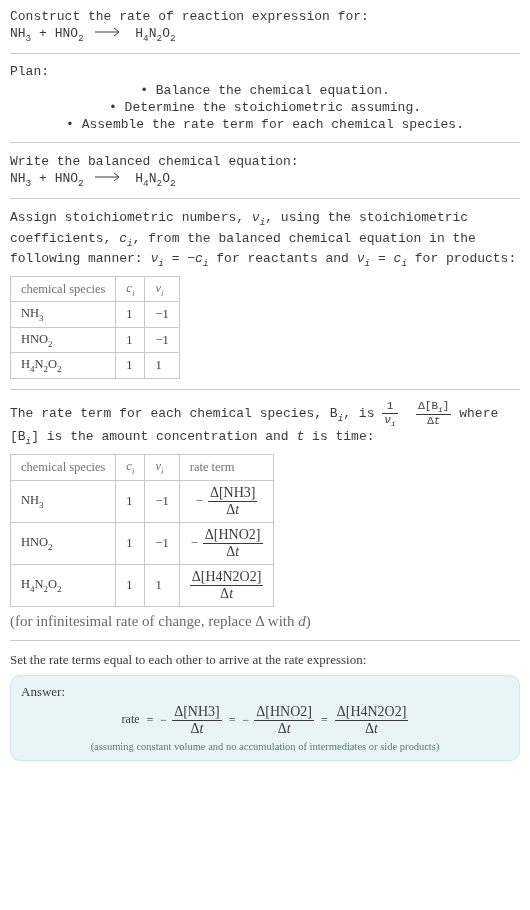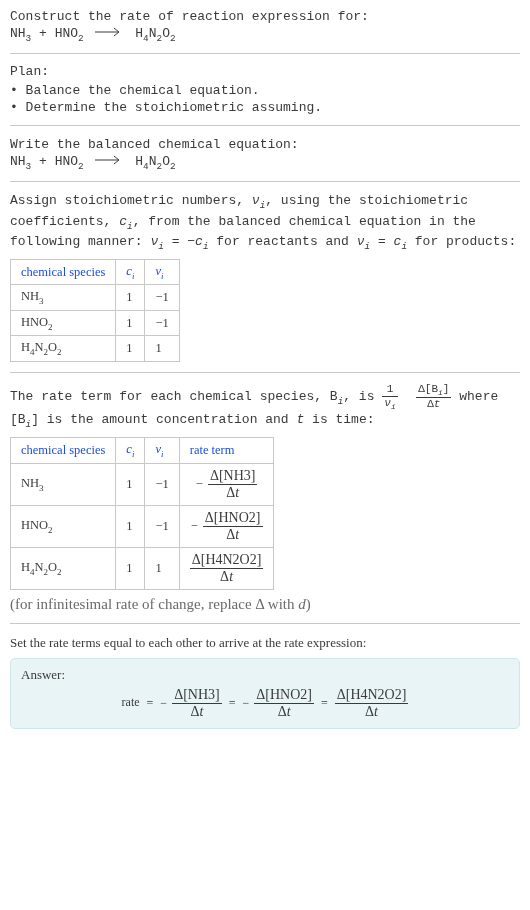--- a/index.html
+++ b/index.html
@@ -9,47 +9,47 @@
   color: #3a3a3a;
   background: #fff;
   width: 530px;
   padding: 8px 10px;
 }
 .section { margin-bottom: 4px; font-family: Liberation Mono, monospace; }
 .hr { border: none; border-top: 1px solid #c8c8c8; margin: 10px 0; }
 .eq-line { }
 sub { font-size: 0.72em; }
 .arrow-svg { display: inline-block; vertical-align: middle; margin: 0 4px; }
-ul.plan { list-style: none; padding-left: 0; margin-top: 4px; }
+ul.plan { list-style: none; padding-left: 0; margin-top: 4px; text-align: center; }
 ul.plan li::before { content: "• "; }
 ul.plan li { margin-bottom: 2px; }
 .para { line-height: 1.35; }
 .ital { font-style: italic; }
 
 table.tab { border-collapse: collapse; margin: 6px 0; }
 table.tab th, table.tab td {
   border: 1px solid #c8c8c8;
   padding: 4px 10px;
   font-size: 12.5px;
   text-align: left;
   font-weight: normal;
 }
-table.tab th { color: #1d4ed8; }
+table.tab th { color: #737373; }
 
 .frac { display: inline-block; vertical-align: middle; text-align: center; font-size: 11px; }
 .frac .num { display: block; border-bottom: 1px solid #3a3a3a; padding: 0 2px; line-height: 1.15; }
 .frac .den { display: block; padding: 0 2px; line-height: 1.15; }
 .fracsm { font-size: 14px; }
 .fracsm .num { border-bottom: 1px solid #3a3a3a; }
 .note { font-size: 15px; color: #6a6a6a; margin-top: 2px; }
 
 .answer-box {
   background: #e8f4f6;
   border: 1px solid #cfe6ea;
-  border-radius: 5px;
+  border-radius: 10px;
   padding: 8px 10px;
   margin-top: 6px;
 }
 .answer-label { font-size: 13px; margin-bottom: 4px; }
 .answer-eq { text-align: center; font-size: 12px; }
 .answer-note { font-size: 10.5px; color: #5a7a80; text-align: center; margin-top: 4px; }
 .neg { display: inline-block; vertical-align: middle; margin-right: 2px; }
 .eqsym { display:inline-block; vertical-align: middle; margin: 0 4px; }
 </style>
 </head>
@@ -73,20 +73,21 @@
   </div>
 </div>
 
 <hr class="hr">
 
 <div class="section">
   <div>Plan:</div>
   <ul class="plan">
     <li>Balance the chemical equation.</li>
     <li>Determine the stoichiometric assuming.</li>
+    <li>Assemble the rate term for each chemical species.</li>
   </ul>
 </div>
 
 <hr class="hr">
 
 <div class="section">
   <div class="para">Write the balanced chemical equation:</div>
   <div class="eq-line">
     <span><span>NH</span><sub>3</sub></span>
     <span> + </span>
@@ -218,13 +219,14 @@
     <span class="frac fracsm">
       <span class="num">Δ[HNO2]</span>
       <span class="den">Δ<span class="ital">t</span></span>
     </span>
     <span class="eqsym">=</span>
     <span class="frac fracsm">
       <span class="num">Δ[H4N2O2]</span>
       <span class="den">Δ<span class="ital">t</span></span>
     </span>
   </div>
+  <div class="answer-note">(assuming constant volume and no accumulation of intermediates or side products)</div>
 </div>
 
 </body></html>

